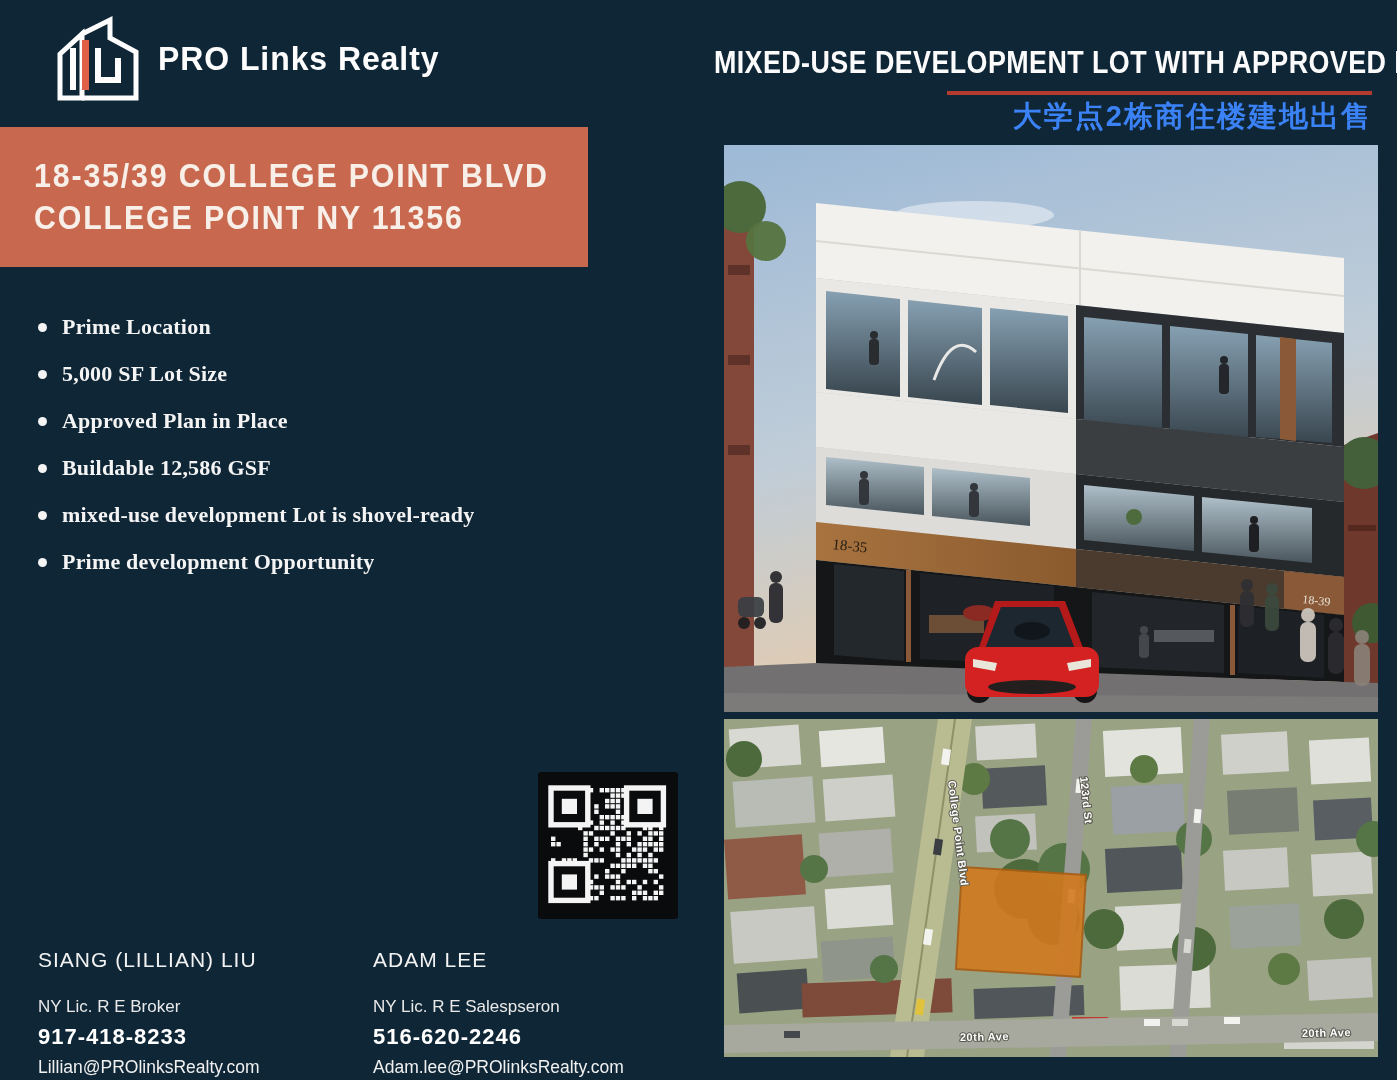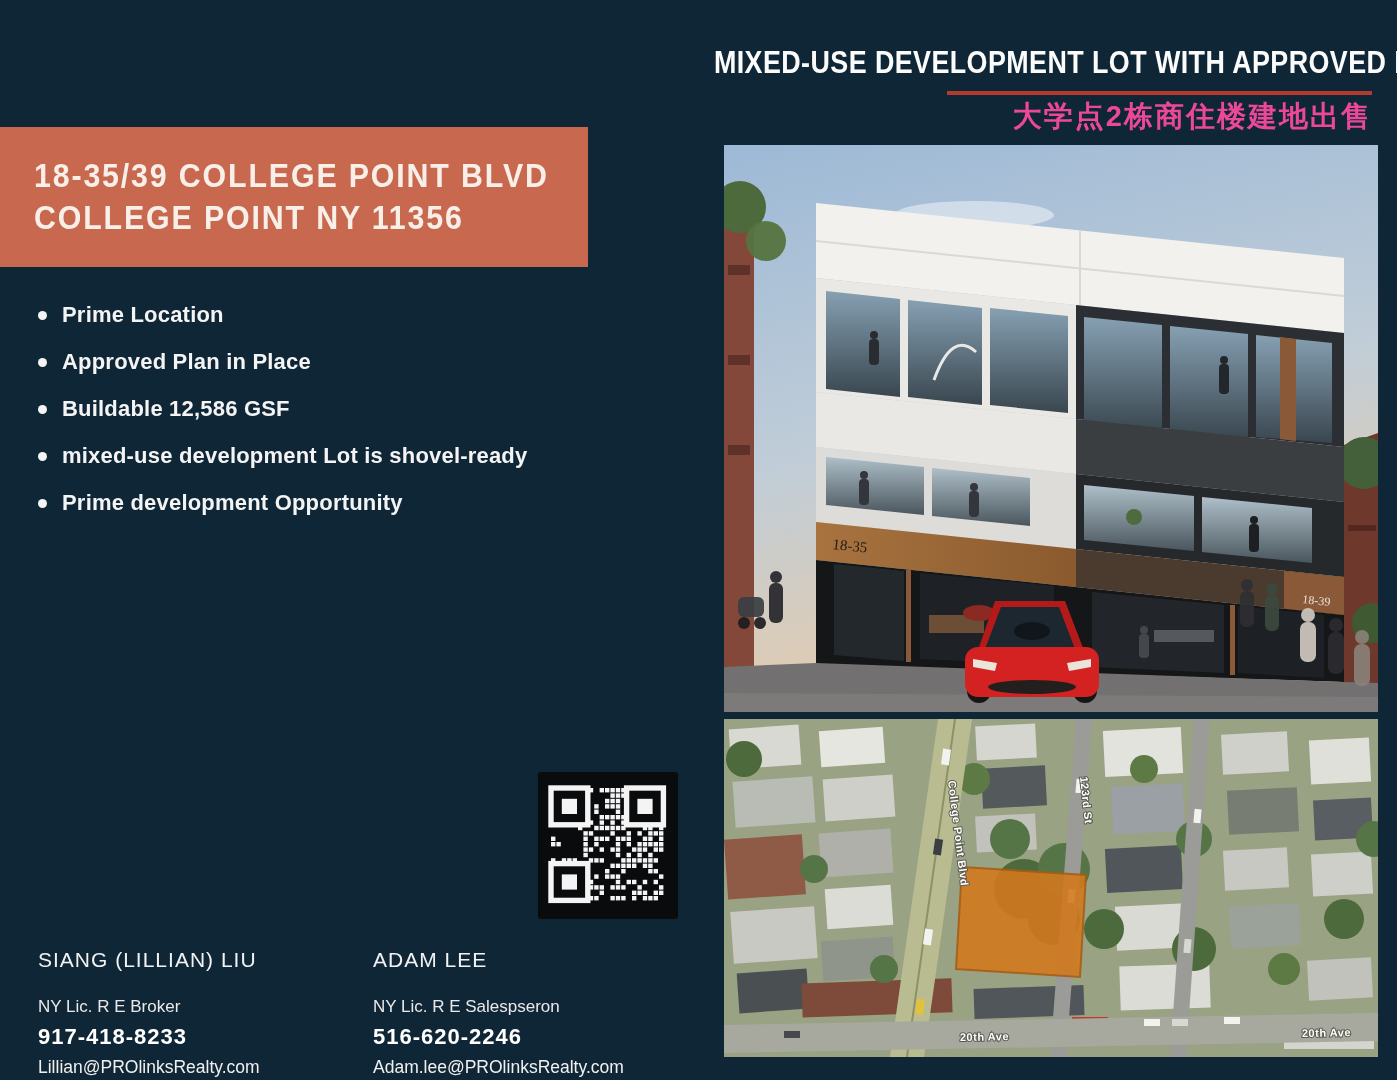--- a/index.html
+++ b/index.html
@@ -11,30 +11,30 @@
   .logo-wrap { position:absolute; left:52px; top:14px; display:flex; align-items:center; gap:14px; }
   .logo-icon { width:92px; height:88px; }
   .logo-text { font-size:34px; font-weight:bold; letter-spacing:1px; color:#fdfdfd;
                transform:scaleX(.94); transform-origin:left center; white-space:nowrap; }
 
   .headline-block { position:absolute; right:25px; top:44px; width:830px; text-align:right; }
   .headline { display:inline-block; font-size:32px; font-weight:bold; letter-spacing:.5px;
               transform:scaleX(.84); transform-origin:right center; white-space:nowrap; color:#fbfbfb; }
   .headline-rule { position:absolute; right:25px; top:91px; width:425px; height:4px; background:#b23a2e; }
   .headline-zh { position:absolute; right:25px; top:97px; font-size:29px; font-weight:bold; letter-spacing:2px;
-                 color:#ec4899; white-space:nowrap; }
+                 color:#3b82f6; white-space:nowrap; }
 
   
   .addr-banner { position:absolute; left:0; top:127px; width:588px; height:140px; background:#c8694f;
                  display:flex; flex-direction:column; justify-content:center; padding-left:34px; gap:4px; }
   .addr-line { font-size:33px; font-weight:bold; letter-spacing:2px; color:#f7efe8;
                transform:scaleX(.92); transform-origin:left center; white-space:nowrap; }
 
   
-  .feat-en { position:absolute; left:36px; top:302px; width:660px; list-style:none; }
+  .feat-en { position:absolute; left:36px; top:314px; width:660px; list-style:none;font-family:Liberation Serif, serif; }
   .feat-en li { position:relative; padding-left:26px; margin-bottom:21px; font-size:22px; font-weight:bold;
                 color:#f4f4f4; letter-spacing:.2px; }
   .feat-en li::before { content:""; position:absolute; left:2px; top:9px; width:9px; height:9px;
                 border-radius:50%; background:#f4f4f4; }
   .feat-zh { position:absolute; left:46px; top:618px; width:640px; list-style:none; }
   .feat-zh li { position:relative; padding-left:26px; margin-bottom:17px; font-size:26px; font-weight:bold;
                 color:#f4f4f4; letter-spacing:1px; }
   .feat-zh li::before { content:""; position:absolute; left:0px; top:12px; width:10px; height:10px;
                 border-radius:50%; background:#f4f4f4; }
 
@@ -55,34 +55,45 @@
   .photo-map { position:absolute; left:724px; top:719px; width:654px; height:338px; overflow:hidden; }
   svg { display:block; }
   .map-label { font-size:11px; font-weight:bold; fill:#ffffff; stroke:#5a5a50; stroke-width:2px;
                paint-order:stroke; letter-spacing:.5px; }
 </style>
 </head>
 <body>
 
 <div id="flyer">
 
+  <div class="logo-wrap">
+    <svg class="logo-icon" viewBox="0 0 92 88">
+      <path d="M8 40 L30 20 L30 84 L8 84 Z M8 40" fill="none" stroke="#fdfdfd" stroke-width="5"></path>
+      <path d="M30 20 L58 6 L58 24 L84 38 L84 84 L30 84" fill="none" stroke="#fdfdfd" stroke-width="5"></path>
+      <rect x="18" y="34" width="6" height="42" fill="#fdfdfd"></rect>
+      <rect x="30" y="26" width="7" height="50" fill="#e05f46"></rect>
+      <path d="M46 34 L46 66 L66 66 L66 44" fill="none" stroke="#fdfdfd" stroke-width="6"></path>
+    </svg>
+    <div class="logo-text">PRO Links Realty</div>
+  </div>
 
   <div class="headline-block">
     <span class="headline">MIXED-USE DEVELOPMENT LOT WITH APPROVED PLAN FOR SALE</span>
   </div>
   <div class="headline-rule"></div>
   <div class="headline-zh">大学点2栋商住楼建地出售</div>
 
   <div class="addr-banner">
     <div class="addr-line">18-35/39 COLLEGE POINT BLVD</div>
     <div class="addr-line">COLLEGE POINT NY 11356</div>
   </div>
 
   <ul class="feat-en">
     <li>Prime Location</li>
+    <li>5,000 SF Lot Size</li>
     <li>Approved Plan in Place</li>
     <li>Buildable 12,586 GSF</li>
     <li>mixed-use development Lot is shovel-ready</li>
     <li>Prime development Opportunity</li>
   </ul>
 
 
   <div class="qr-box">
     <svg id="qr-svg" width="140" height="147" viewBox="0 0 140 147">
         <rect x="50.800000000000004" y="16" width="4.4" height="4.4" fill="#f4f4f4"></rect>

